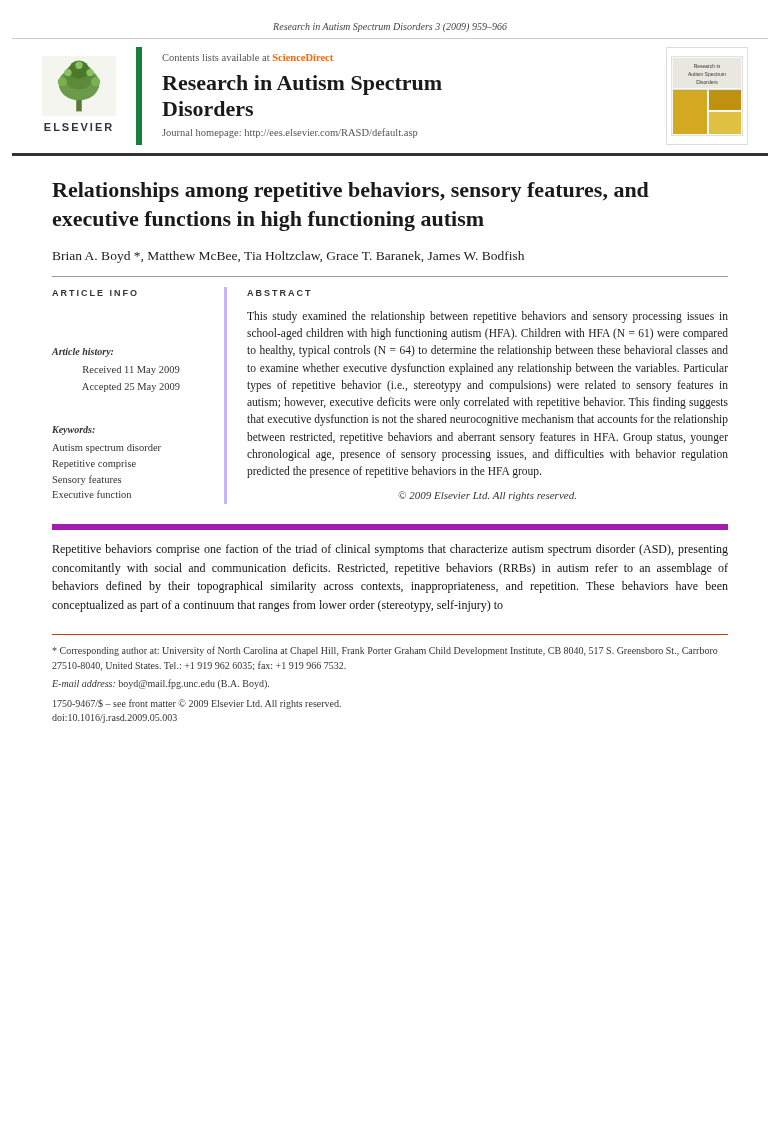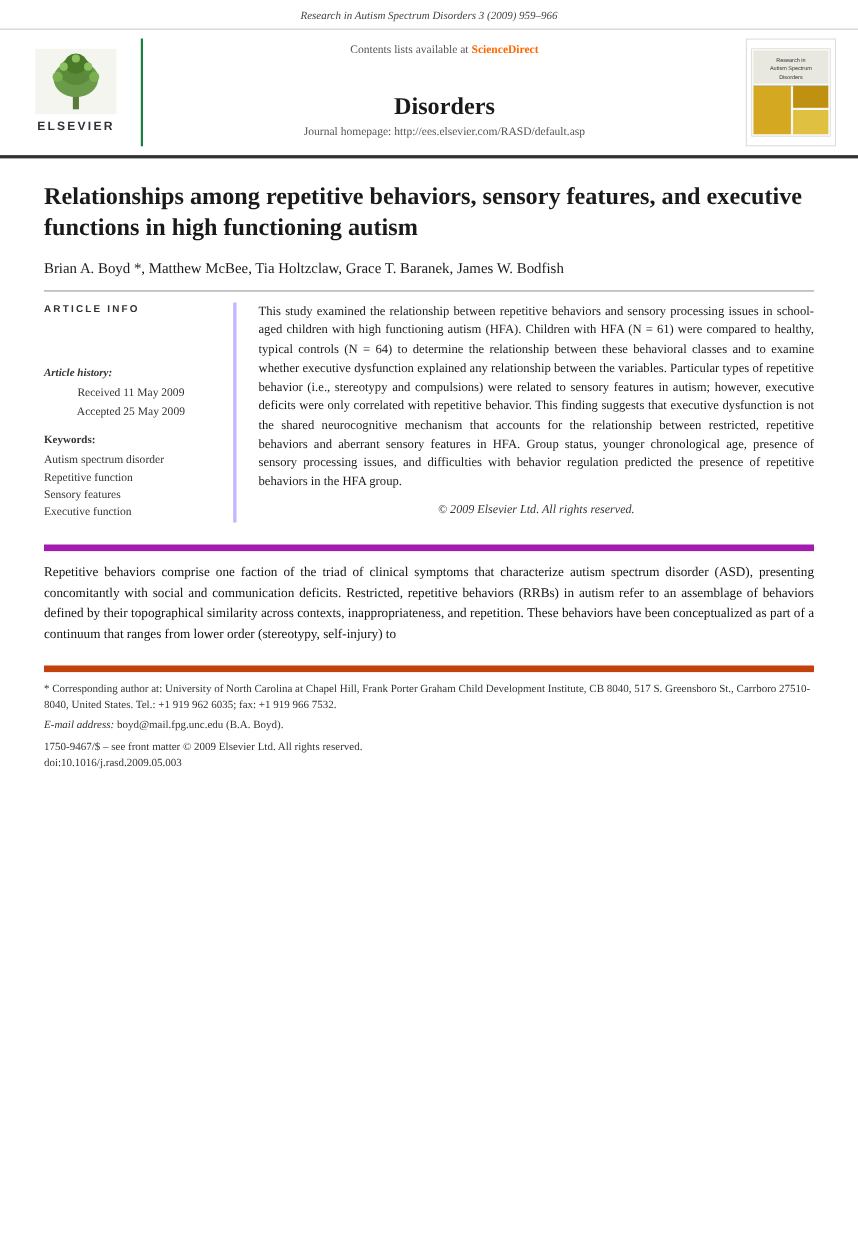--- a/index.html
+++ b/index.html
@@ -10,21 +10,21 @@
       width: 780px;
       min-height: 1134px;
       font-size: 13px;
       line-height: 1.4;
     }
 
     .page {
       width: 780px;
       min-height: 1134px;
       background: #fff;
-      padding: 0;
+      padding: 12px;
       position: relative;
     }
 
     
     .top-header {
       text-align: center;
       font-size: 10px;
       color: #444;
       padding: 8px 40px 4px;
       border-bottom: 1px solid #ccc;
@@ -40,41 +40,40 @@
       padding: 8px 20px;
       gap: 10px;
     }
 
     .elsevier-logo {
       display: flex;
       flex-direction: column;
       align-items: center;
       justify-content: center;
       min-width: 110px;
-      border-right: 2px solid #15803d;
+      border-right: 6px solid #15803d;
       padding-right: 10px;
     }
 
     .elsevier-tree {
       width: 80px;
       height: 60px;
     }
 
     .elsevier-text {
       font-size: 11px;
       font-weight: bold;
       letter-spacing: 2px;
       color: #333;
       margin-top: 4px;
       font-family: Arial, sans-serif;
     }
 
     .journal-center {
       flex: 1;
-      text-align: center;
       padding: 4px 10px;
     }
 
     .science-direct-line {
       font-size: 10.5px;
       color: #555;
       margin-bottom: 4px;
     }
 
     .journal-title-main {
@@ -176,22 +175,23 @@
 
     .article-info-item {
       font-size: 10.5px;
       color: #333;
       margin-bottom: 2px;
       text-align: center;
     }
 
     .keywords-label {
       font-size: 10px;
-      font-weight: bold;
-      margin-top: 12px;
+      font-style: italic;
+      font-weight: bold;
+      margin-top: 29px;
       margin-bottom: 4px;
       color: #333;
     }
 
     .keyword-item {
       font-size: 10.5px;
       color: #333;
       margin-bottom: 1px;
     }
 
@@ -231,21 +231,21 @@
       font-size: 12px;
       line-height: 1.55;
       text-align: justify;
       color: #111;
       text-indent: 0;
     }
 
     
     .footnote-section {
       margin-top: 20px;
-      border-top: 6px solid #c2410c;
+      border-top: 1px solid #c2410c;
       padding-top: 8px;
     }
 
     .footnote-item {
       font-size: 10px;
       color: #333;
       line-height: 1.5;
       margin-bottom: 4px;
     }
 
@@ -298,21 +298,21 @@
       </svg>
       <div class="elsevier-text">ELSEVIER</div>
     </div>
 
     <div class="journal-center">
       <div class="science-direct-line">
         <span>Contents lists available at</span>
         <span style="color:#f60; font-weight:bold;">ScienceDirect</span>
       </div>
       <div class="journal-title-main">
-        <br>
+        <span>Research in Autism Spectrum</span><br>
         <span>Disorders</span>
       </div>
       <div class="journal-homepage">
         <span>Journal homepage: http://ees.elsevier.com/RASD/default.asp</span>
       </div>
     </div>
 
     <div class="journal-cover-thumb">
       <svg class="cover-mini" viewBox="0 0 72 80" xmlns="http://www.w3.org/2000/svg">
         <rect x="0" y="0" width="72" height="80" fill="#f8f8f5" stroke="#ccc" stroke-width="1"></rect>
@@ -345,26 +345,27 @@
 
       <div class="col-left">
         <div class="section-header">ARTICLE INFO</div>
 
         <div class="article-info-label">Article history:</div>
         <div class="article-info-item">Received 11 May 2009</div>
         <div class="article-info-item">Accepted 25 May 2009</div>
 
         <div class="keywords-label">Keywords:</div>
         <div class="keyword-item">Autism spectrum disorder</div>
-        <div class="keyword-item">Repetitive function</div>
+        <div class="keyword-item">Repetitive comprise</div>
         <div class="keyword-item">Sensory features</div>
         <div class="keyword-item">Executive function</div>
       </div>
 
       <div class="col-right">
+        <div class="abstract-header">ABSTRACT</div>
         <div class="abstract-text">This study examined the relationship between repetitive behaviors and sensory processing issues in school-aged children with high functioning autism (HFA). Children with HFA (N = 61) were compared to healthy, typical controls (N = 64) to determine the relationship between these behavioral classes and to examine whether executive dysfunction explained any relationship between the variables. Particular types of repetitive behavior (i.e., stereotypy and compulsions) were related to sensory features in autism; however, executive deficits were only correlated with repetitive behavior. This finding suggests that executive dysfunction is not the shared neurocognitive mechanism that accounts for the relationship between restricted, repetitive behaviors and aberrant sensory features in HFA. Group status, younger chronological age, presence of sensory processing issues, and difficulties with behavior regulation predicted the presence of repetitive behaviors in the HFA group.</div>
         <div class="copyright-line">© 2009 Elsevier Ltd. All rights reserved.</div>
       </div>
 
     </div>
 
     <div class="body-text">
       <p class="body-paragraph">Repetitive behaviors comprise one faction of the triad of clinical symptoms that characterize autism spectrum disorder (ASD), presenting concomitantly with social and communication deficits. Restricted, repetitive behaviors (RRBs) in autism refer to an assemblage of behaviors defined by their topographical similarity across contexts, inappropriateness, and repetition. These behaviors have been conceptualized as part of a continuum that ranges from lower order (stereotypy, self-injury) to</p>
     </div>
 

